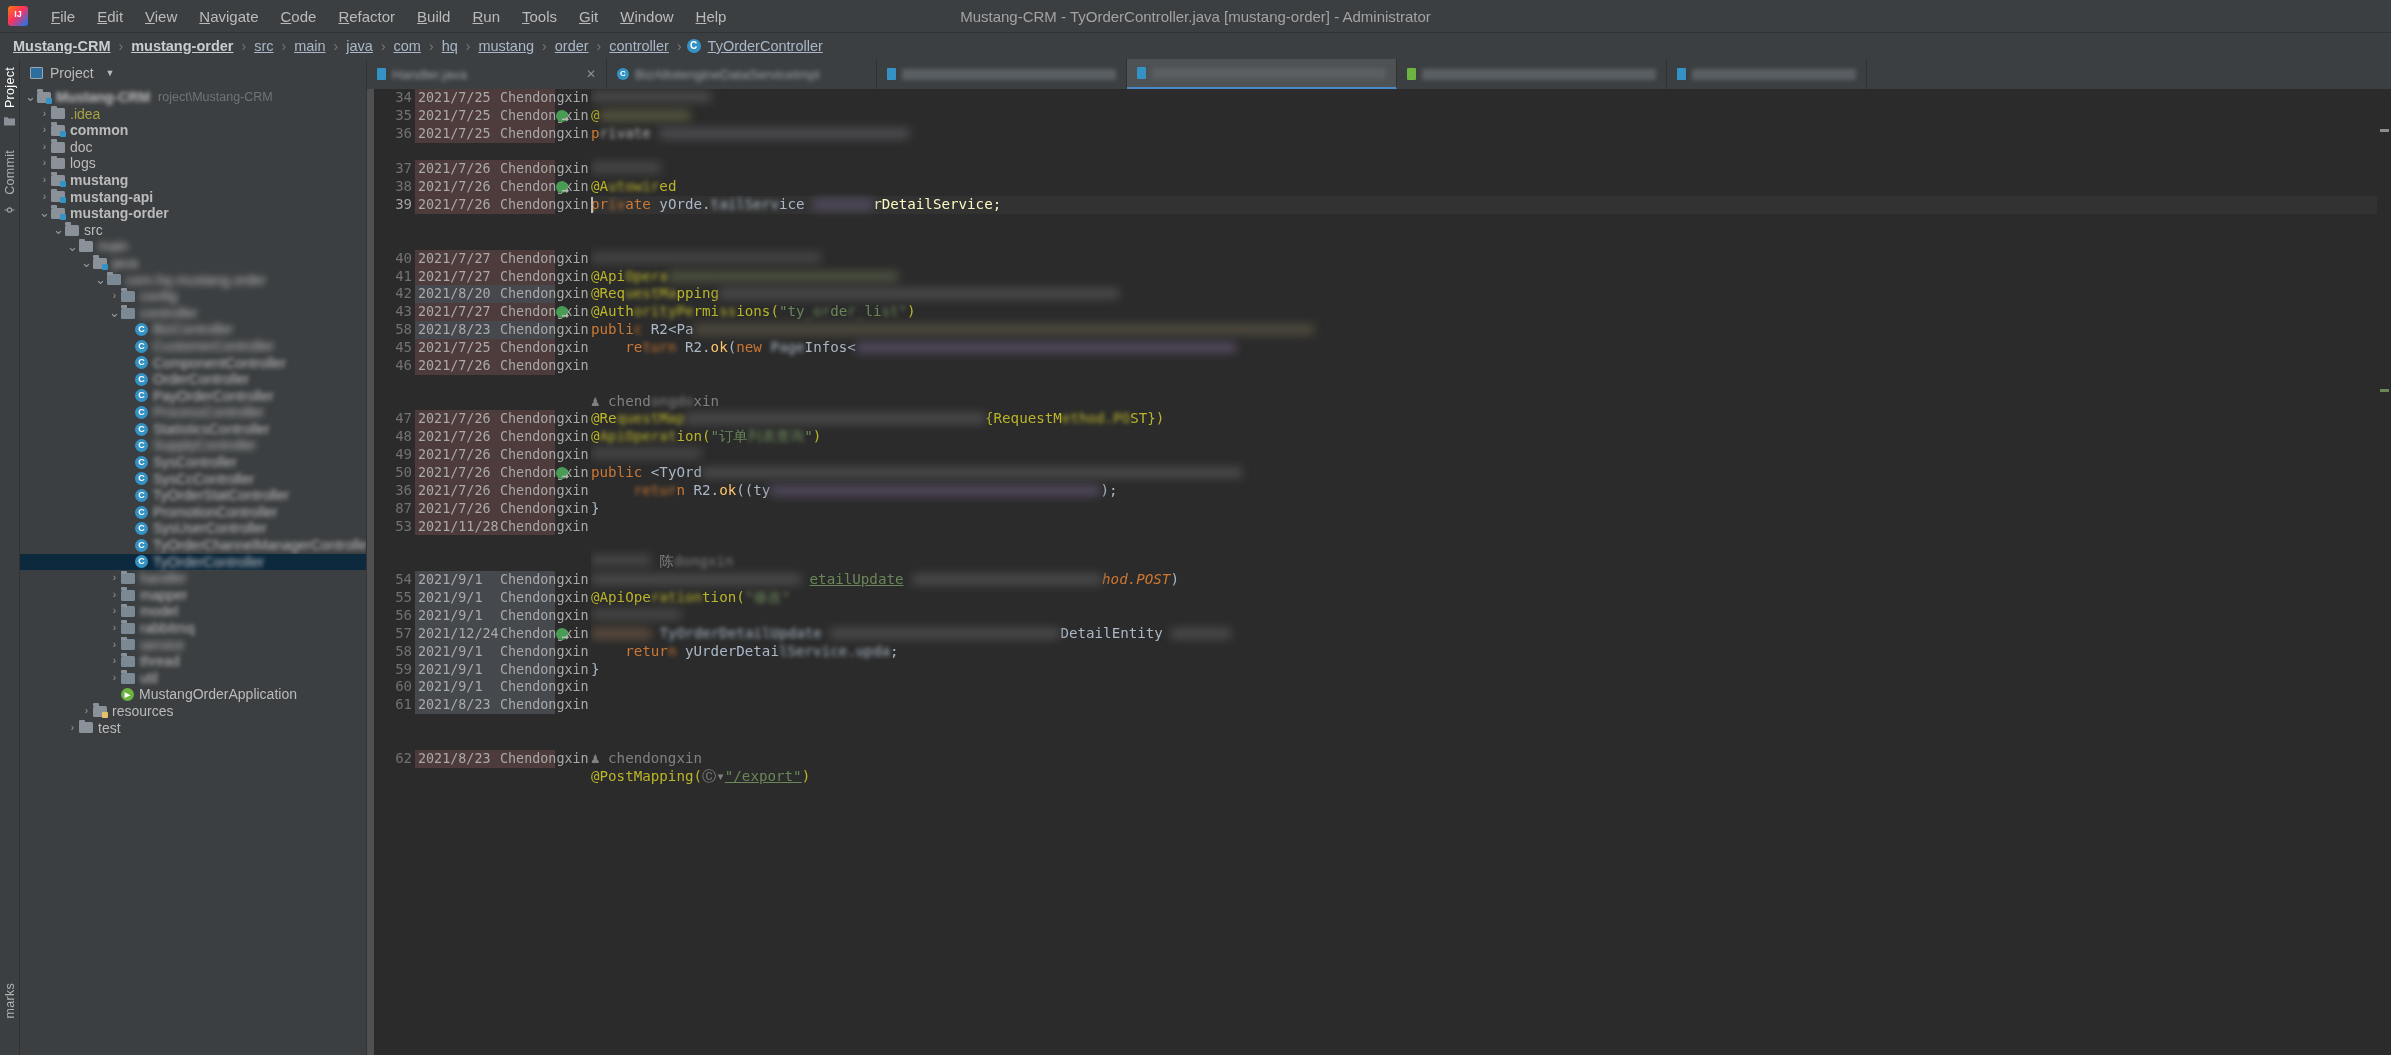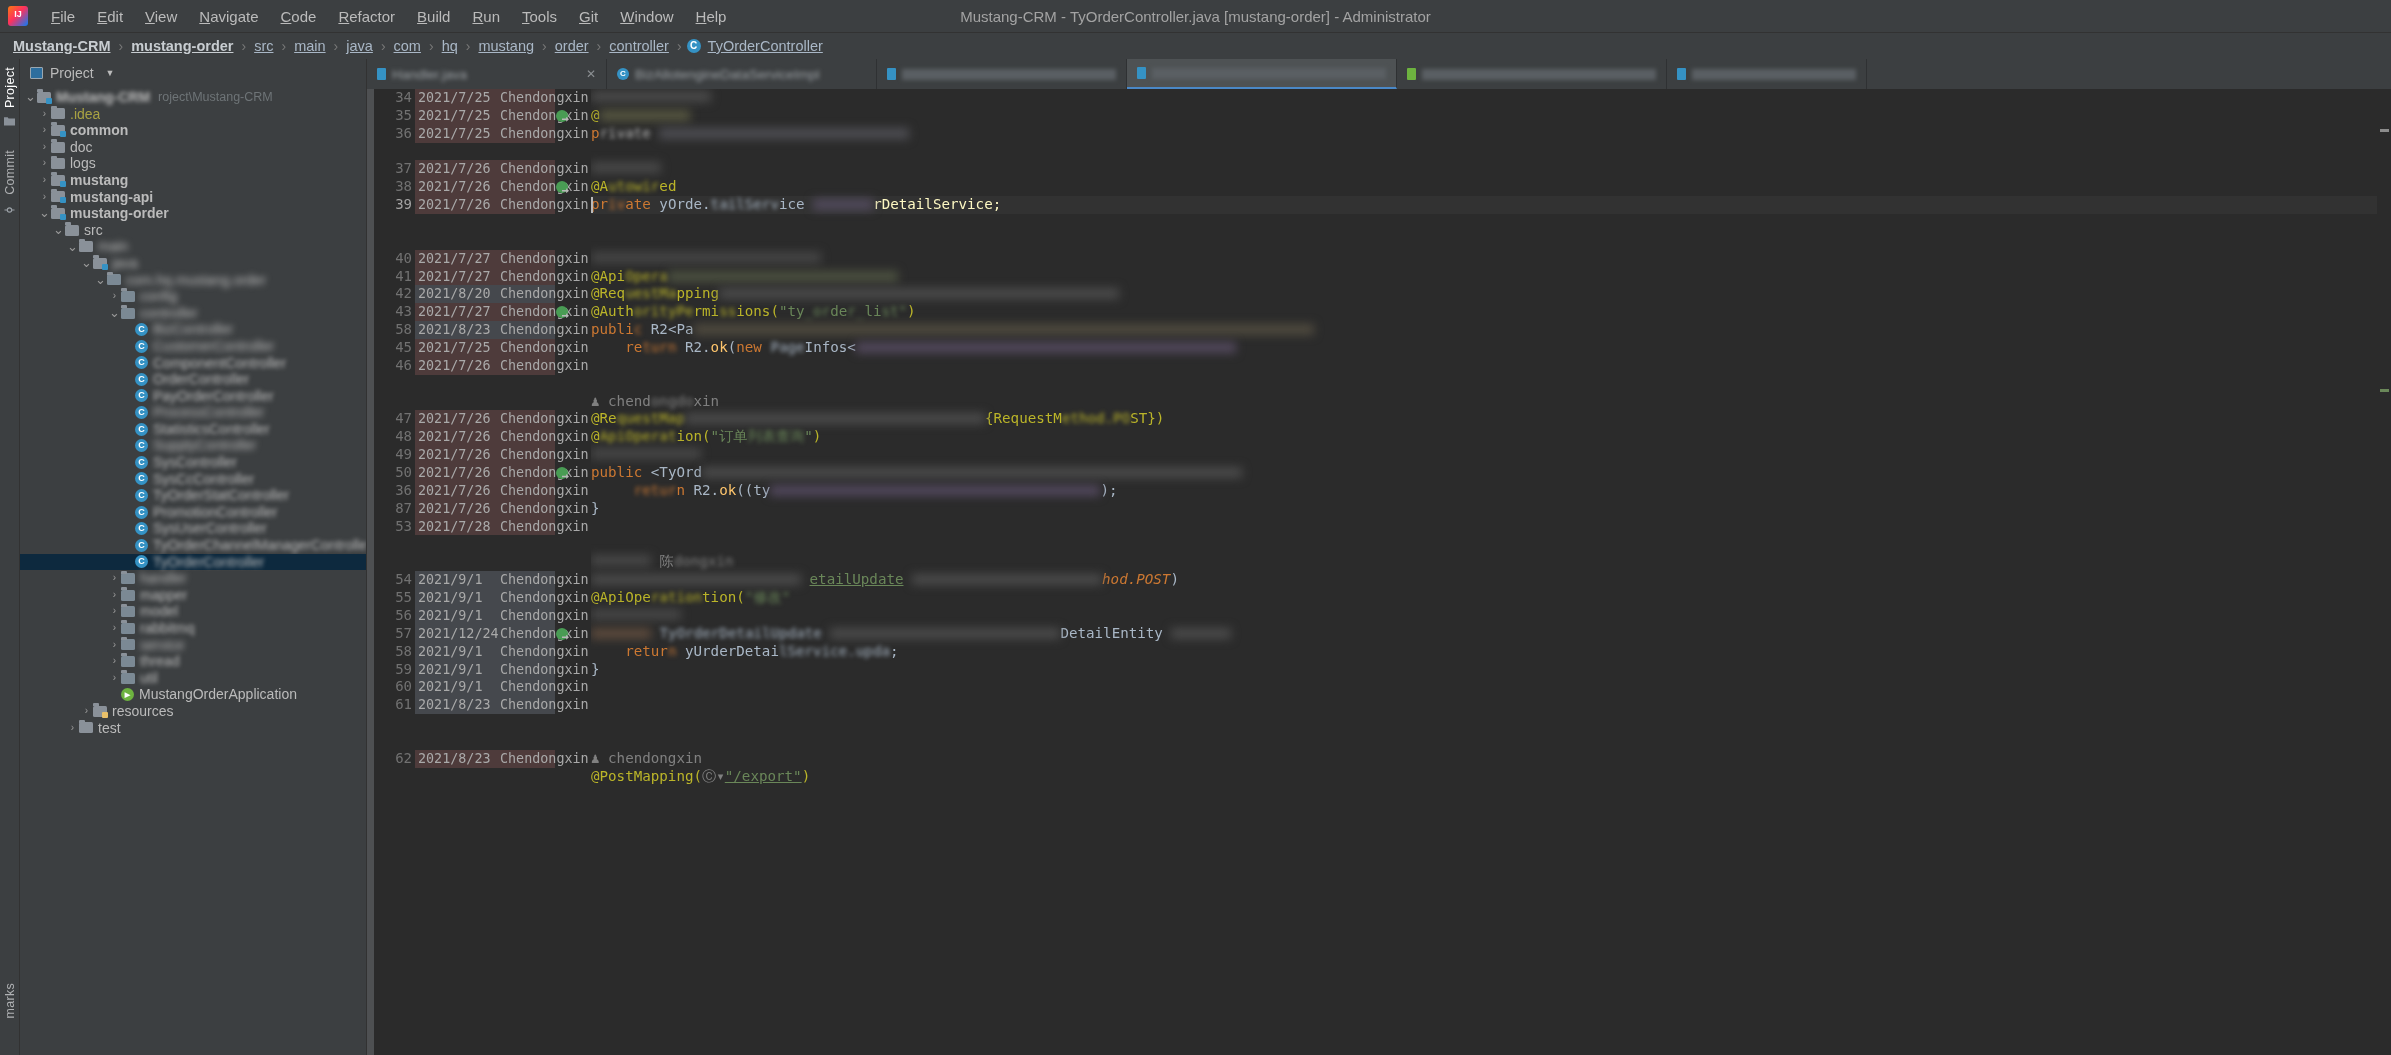--- a/index.html
+++ b/index.html
@@ -559,21 +559,21 @@
         <div class="blame-row c1"><span style="display: inline-block; width: 82px;">2021/7/25</span><span>Chendongxin</span></div>
         <div class="blame-row c1"><span style="display: inline-block; width: 82px;">2021/7/26</span><span>Chendongxin</span></div>
         <div class="blame-row empty"></div>
         <div class="blame-row empty"></div>
         <div class="blame-row c1"><span style="display: inline-block; width: 82px;">2021/7/26</span><span>Chendongxin</span></div>
         <div class="blame-row c1"><span style="display: inline-block; width: 82px;">2021/7/26</span><span>Chendongxin</span></div>
         <div class="blame-row c1"><span style="display: inline-block; width: 82px;">2021/7/26</span><span>Chendongxin</span></div>
         <div class="blame-row c1"><span style="display: inline-block; width: 82px;">2021/7/26</span><span>Chendongxin</span></div>
         <div class="blame-row c1"><span style="display: inline-block; width: 82px;">2021/7/26</span><span>Chendongxin</span></div>
         <div class="blame-row c1"><span style="display: inline-block; width: 82px;">2021/7/26</span><span>Chendongxin</span></div>
-        <div class="blame-row c1"><span style="display: inline-block; width: 82px;">2021/7/28</span><span>Chendongxin</span></div>
+        <div class="blame-row c1"><span style="display: inline-block; width: 82px;">2021/11/28</span><span>Chendongxin</span></div>
         <div class="blame-row empty"></div>
         <div class="blame-row empty"></div>
         <div class="blame-row c2"><span style="display: inline-block; width: 82px;">2021/9/1</span><span>Chendongxin</span></div>
         <div class="blame-row c2"><span style="display: inline-block; width: 82px;">2021/9/1</span><span>Chendongxin</span></div>
         <div class="blame-row c2"><span style="display: inline-block; width: 82px;">2021/9/1</span><span>Chendongxin</span></div>
         <div class="blame-row c2"><span style="display: inline-block; width: 82px;">2021/12/24</span><span>Chendongxin</span></div>
         <div class="blame-row c2"><span style="display: inline-block; width: 82px;">2021/9/1</span><span>Chendongxin</span></div>
         <div class="blame-row c2"><span style="display: inline-block; width: 82px;">2021/9/1</span><span>Chendongxin</span></div>
         <div class="blame-row c2"><span style="display: inline-block; width: 82px;">2021/9/1</span><span>Chendongxin</span></div>
         <div class="blame-row c2"><span style="display: inline-block; width: 82px;">2021/8/23</span><span>Chendongxin</span></div>

